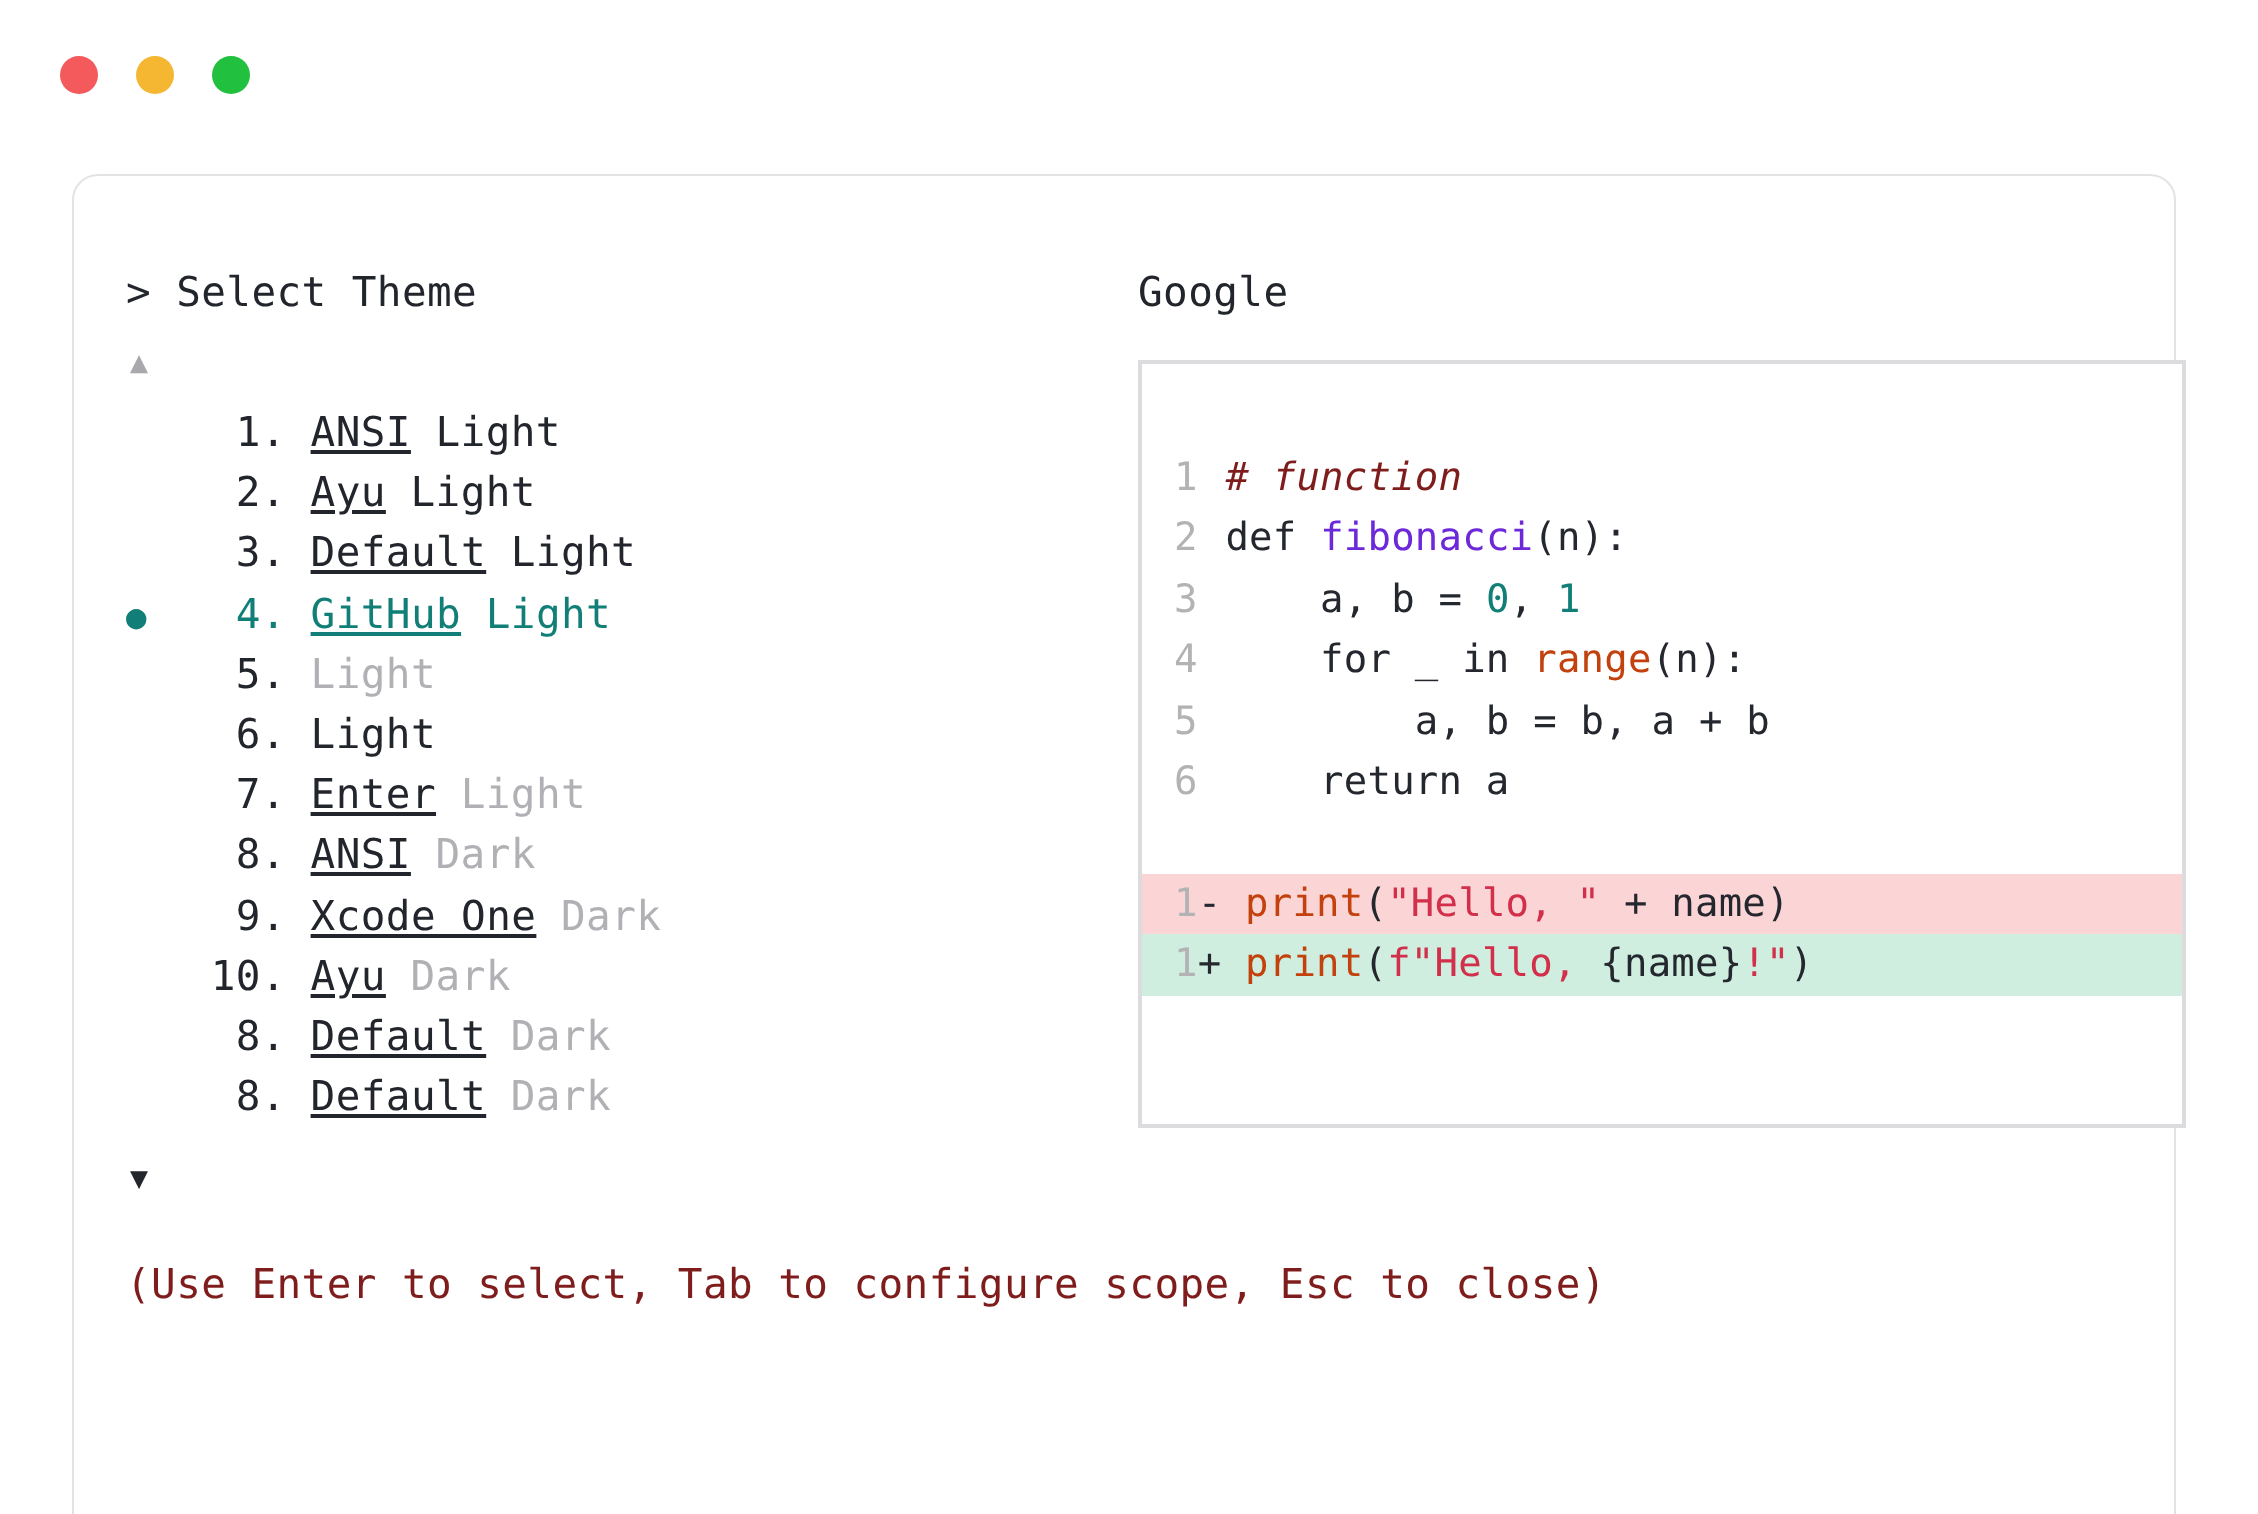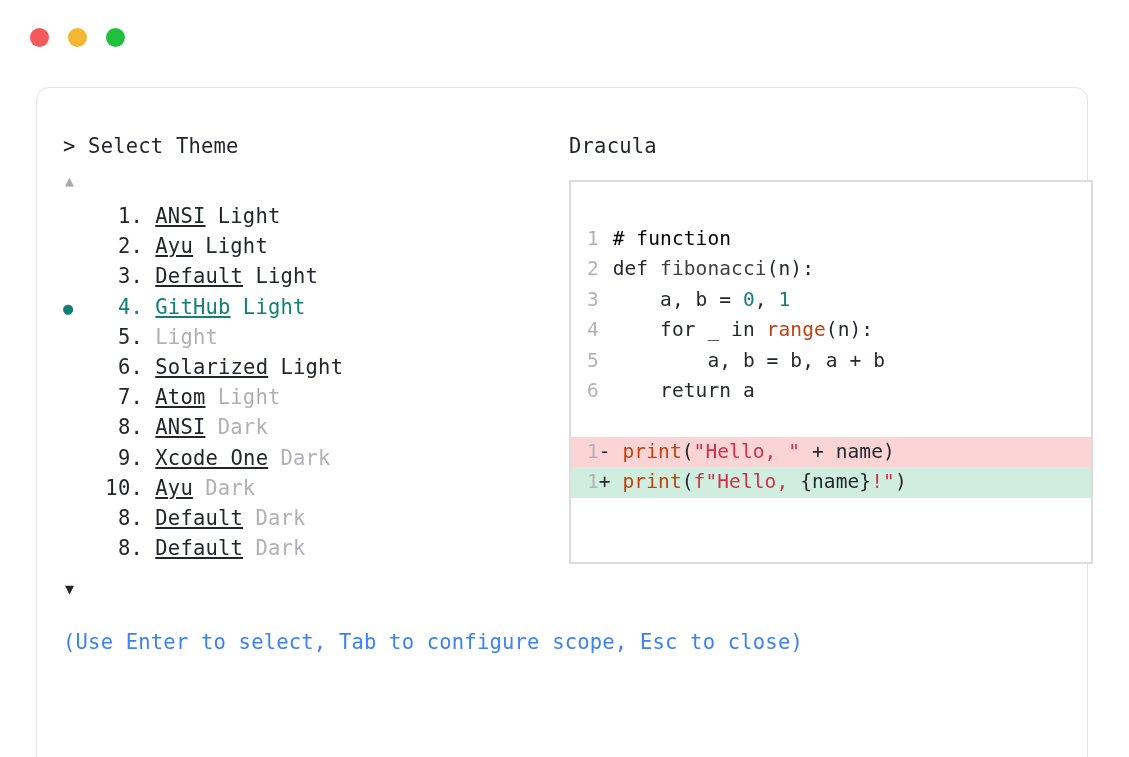--- a/index.html
+++ b/index.html
@@ -152,32 +152,32 @@
   }
   .code-text { padding-left: 11.7px; color: #24282e; }
   .diff-del { background: #fbd4d6; }
   .diff-add { background: #cfeedf; }
   .sign { color: #24282e; }
   .diff-del .code-text,
   .diff-add .code-text { padding-left: 0; }
   .spacer-line { height: 30.4px; }
 
   
-  .tok-comment { color: #000000; }
-  .tok-fn      { color: #404040; }
+  .tok-comment { color: #7f1d1d; font-style: italic; }
+  .tok-fn      { color: #6d28d9; }
   .tok-num     { color: #117f77; }
   .tok-builtin { color: #c2410c; }
   .tok-str     { color: #d22f4b; }
 
   
   .footer-hint {
     margin-top: 28px;
     font-size: 20.5px;
     line-height: 26px;
-    color: #3b82f6;
+    color: #7f1d1d;
     letter-spacing: 0.2px;
     white-space: pre;
   }
 </style>
 </head>
 <body>
 
 <div class="titlebar">
   <span class="dot red"></span>
   <span class="dot yellow"></span>
@@ -191,35 +191,35 @@
       <div class="heading">&gt; Select Theme</div>
 
       <div class="arrow arrow-up">▲</div>
 
       <ul class="theme-list" id="theme-list">
           <li class="theme-item"><span class="marker">●</span><span class="idx">1.</span><span class="name">ANSI</span><span class="mode strong">Light</span></li>
           <li class="theme-item"><span class="marker">●</span><span class="idx">2.</span><span class="name">Ayu</span><span class="mode strong">Light</span></li>
           <li class="theme-item"><span class="marker">●</span><span class="idx">3.</span><span class="name">Default</span><span class="mode strong">Light</span></li>
           <li class="theme-item selected"><span class="marker">●</span><span class="idx">4.</span><span class="name">GitHub</span><span class="mode strong">Light</span></li>
           <li class="theme-item"><span class="marker">●</span><span class="idx">5.</span><span class="mode">Light</span></li>
-          <li class="theme-item"><span class="marker">●</span><span class="idx">6.</span><span class="name">Solarized</span><span class="mode strong">Light</span></li>
-          <li class="theme-item"><span class="marker">●</span><span class="idx">7.</span><span class="name">Atom</span><span class="mode">Light</span></li>
+          <li class="theme-item"><span class="marker">●</span><span class="idx">6.</span><span class="mode strong">Light</span></li>
+          <li class="theme-item"><span class="marker">●</span><span class="idx">7.</span><span class="name">Enter</span><span class="mode">Light</span></li>
           <li class="theme-item"><span class="marker">●</span><span class="idx">8.</span><span class="name">ANSI</span><span class="mode">Dark</span></li>
           <li class="theme-item"><span class="marker">●</span><span class="idx">9.</span><span class="name">Xcode One</span><span class="mode">Dark</span></li>
           <li class="theme-item"><span class="marker">●</span><span class="idx">10.</span><span class="name">Ayu</span><span class="mode">Dark</span></li>
           <li class="theme-item"><span class="marker">●</span><span class="idx">8.</span><span class="name">Default</span><span class="mode">Dark</span></li>
           <li class="theme-item"><span class="marker">●</span><span class="idx">8.</span><span class="name">Default</span><span class="mode">Dark</span></li>
         </ul>
 
       <div class="arrow arrow-down">▼</div>
 
       <div class="footer-hint">(Use Enter to select, Tab to configure scope, Esc to close)</div>
     </div>
 
     <div class="col-right">
-      <div class="heading">Dracula</div>
+      <div class="heading">Google</div>
       <div class="preview-box">
         <div class="code" id="code-block"><div class="code-line"><span class="gutter">1</span><span class="code-text"><span class="tok-comment"># function</span></span></div><div class="code-line"><span class="gutter">2</span><span class="code-text"><span>def </span><span class="tok-fn">fibonacci</span><span>(n):</span></span></div><div class="code-line"><span class="gutter">3</span><span class="code-text"><span>    a, b = </span><span class="tok-num">0</span><span>, </span><span class="tok-num">1</span></span></div><div class="code-line"><span class="gutter">4</span><span class="code-text"><span>    for _ in </span><span class="tok-builtin">range</span><span>(n):</span></span></div><div class="code-line"><span class="gutter">5</span><span class="code-text"><span>        a, b = b, a + b</span></span></div><div class="code-line"><span class="gutter">6</span><span class="code-text"><span>    return a</span></span></div><div class="spacer-line"></div><div class="code-line diff diff-del"><span class="gutter">1</span><span class="sign"> - </span><span class="code-text"><span class="tok-builtin">print</span><span>(</span><span class="tok-str">"Hello, "</span><span> + name)</span></span></div><div class="code-line diff diff-add"><span class="gutter">1</span><span class="sign"> + </span><span class="code-text"><span class="tok-builtin">print</span><span>(</span><span class="tok-str">f"Hello, </span><span>{name}</span><span class="tok-str">!"</span><span>)</span></span></div></div>
       </div>
     </div>
 
   </div>
 </div>
 
 </body></html>

